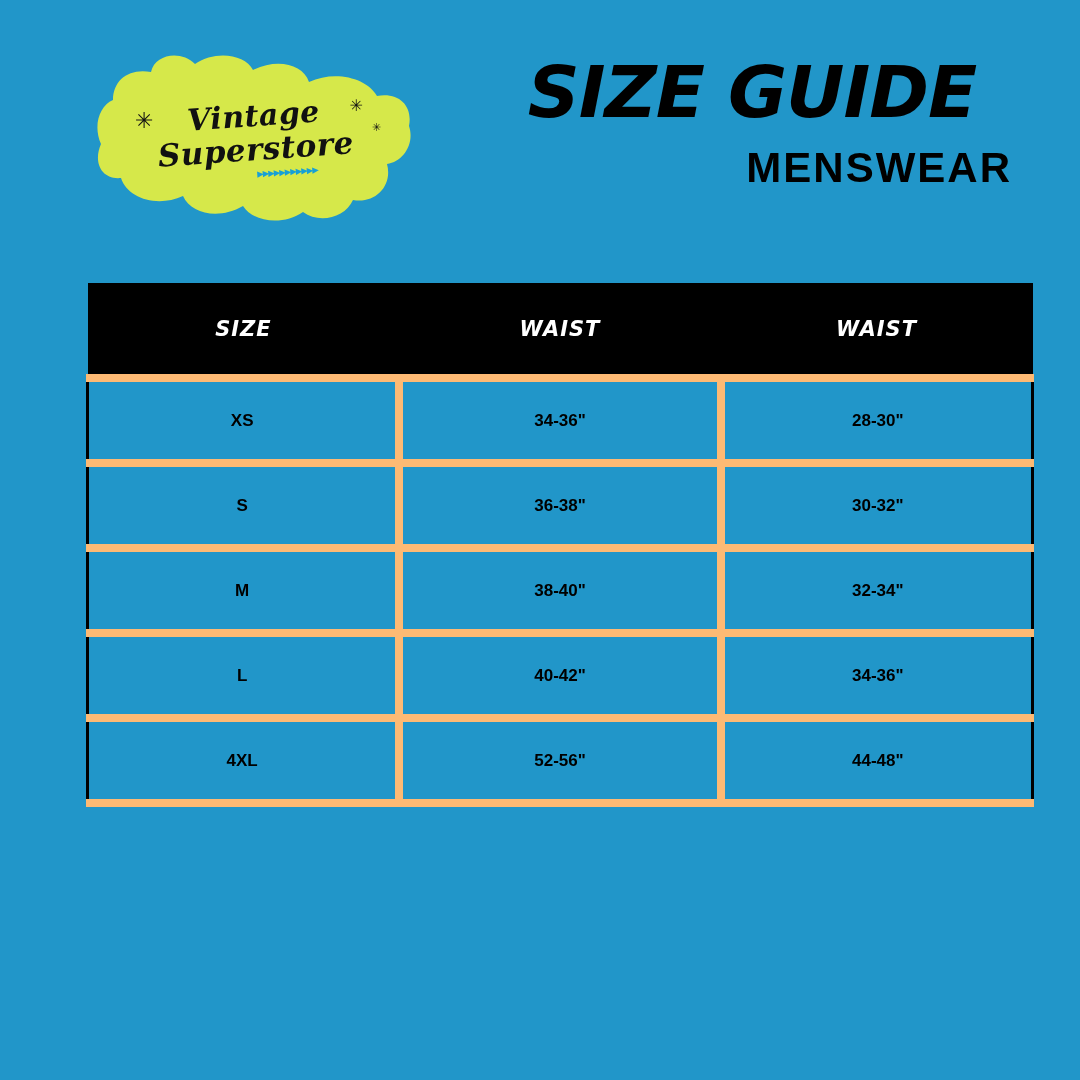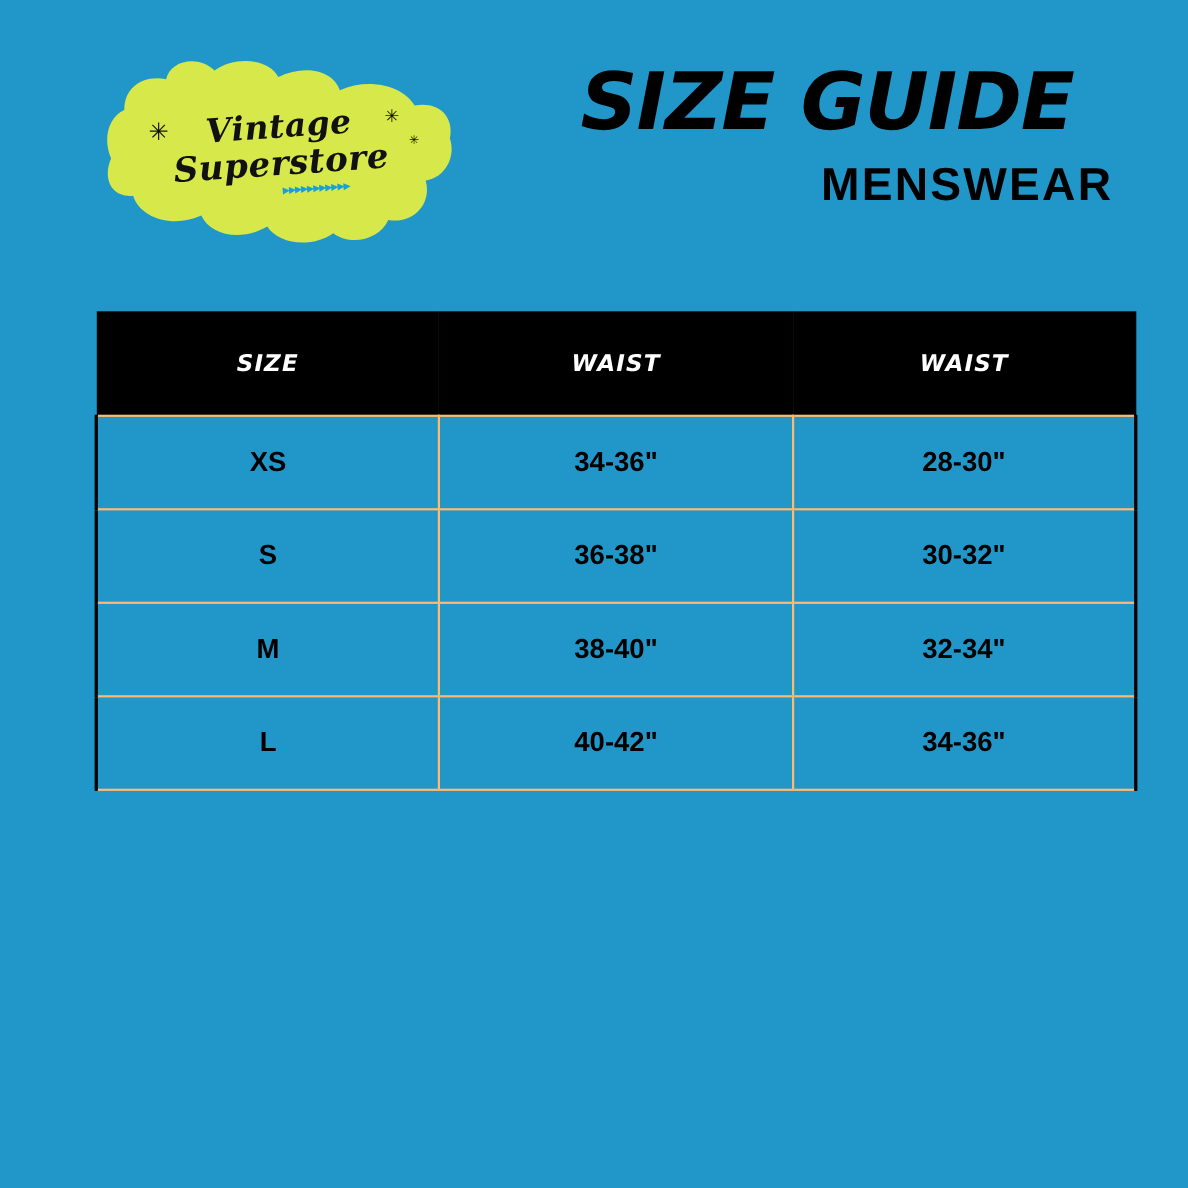--- a/index.html
+++ b/index.html
@@ -142,23 +142,23 @@
     text-align: center;
     border: none;
   }
 
   tbody td {
     height: 85px;
     text-align: center;
     vertical-align: middle;
     font-family: "Liberation Sans", sans-serif;
     font-weight: bold;
-    font-size: 25px;
+    font-size: 17px;
     color: #000000;
-    border: 2px solid #fdba74;
+    border: 8px solid #fdba74;
     background: transparent;
   }
 
   tbody tr td:first-child { border-left: 3px solid #000000; }
   tbody tr td:last-child  { border-right: 3px solid #000000; }
 
   col.c1 { width: 33%; }
   col.c2 { width: 34%; }
   col.c3 { width: 33%; }
 </style>
@@ -216,15 +216,20 @@
       <tr>
         <td>M</td>
         <td>38-40"</td>
         <td>32-34"</td>
       </tr>
       <tr>
         <td>L</td>
         <td>40-42"</td>
         <td>34-36"</td>
       </tr>
+      <tr>
+        <td>4XL</td>
+        <td>52-56"</td>
+        <td>44-48"</td>
+      </tr>
     </tbody>
   </table>
 </div>
 
 </body></html>

